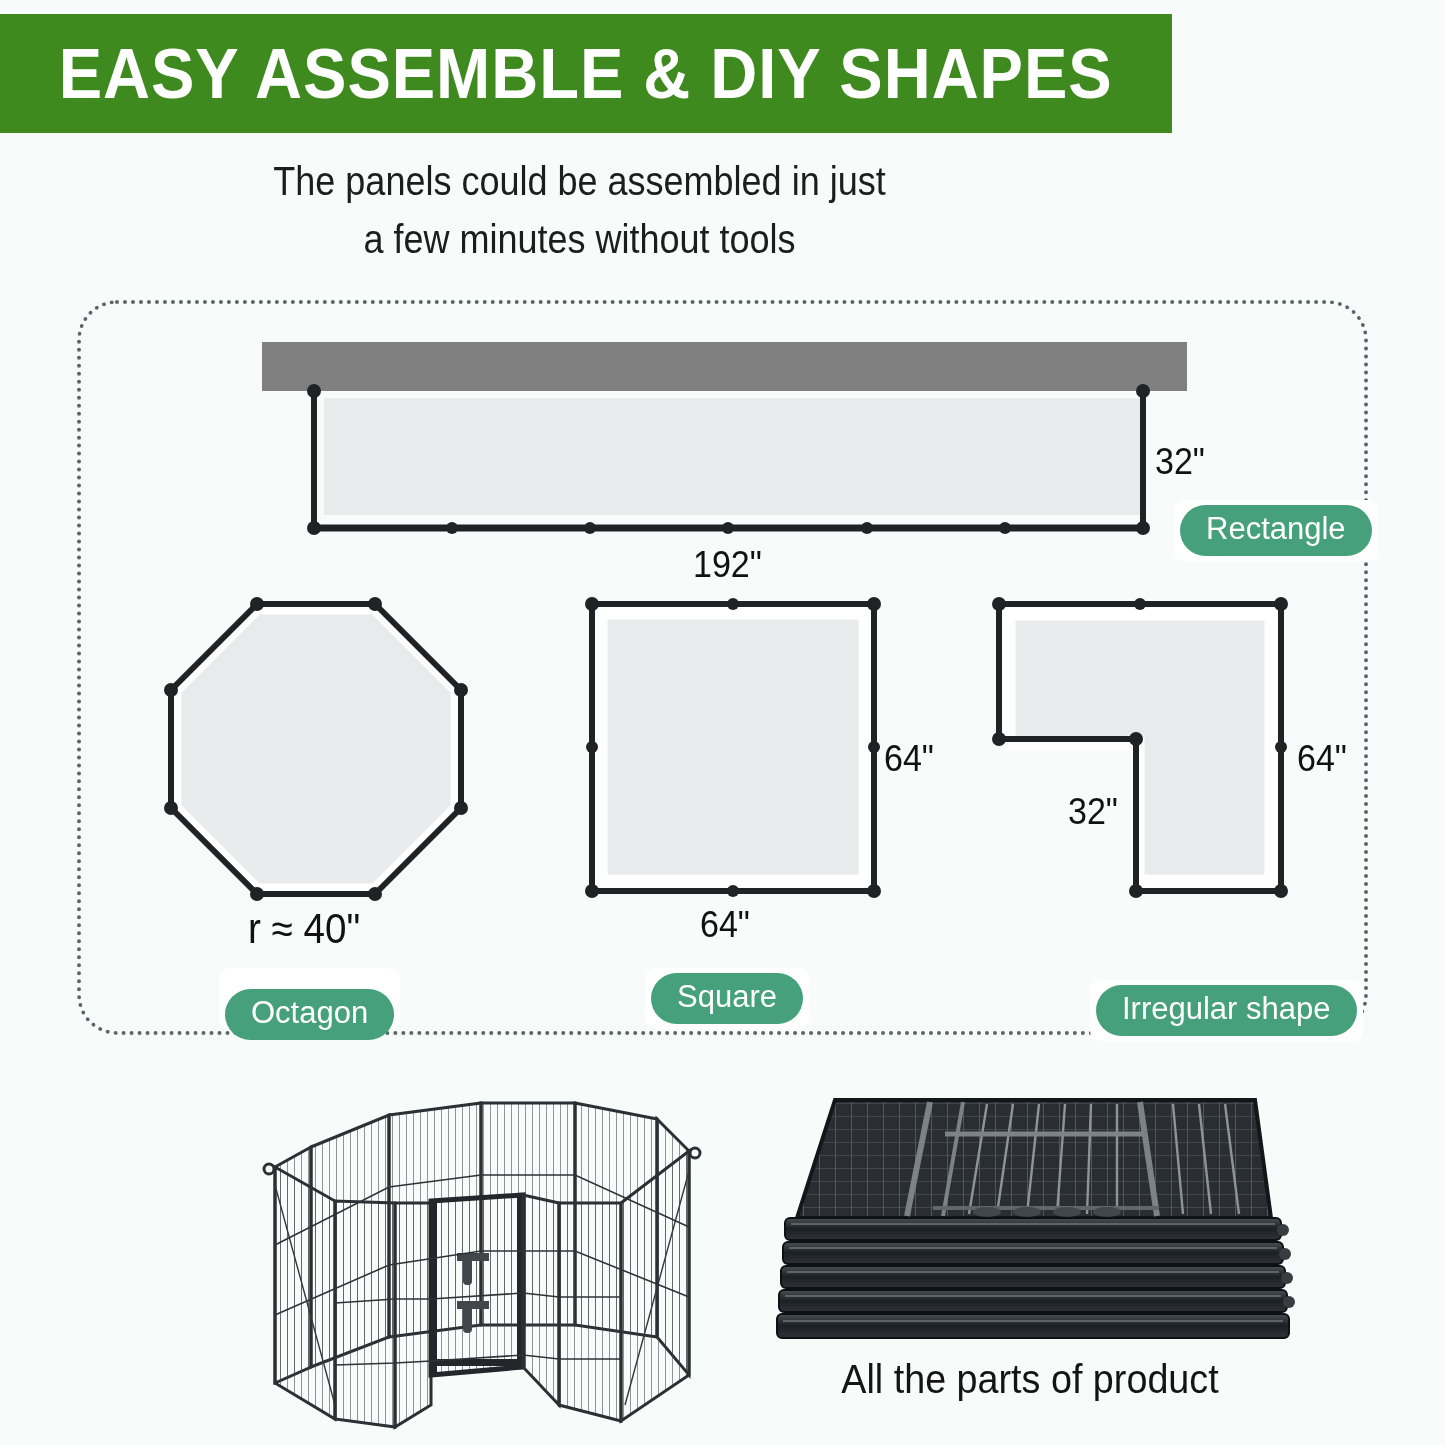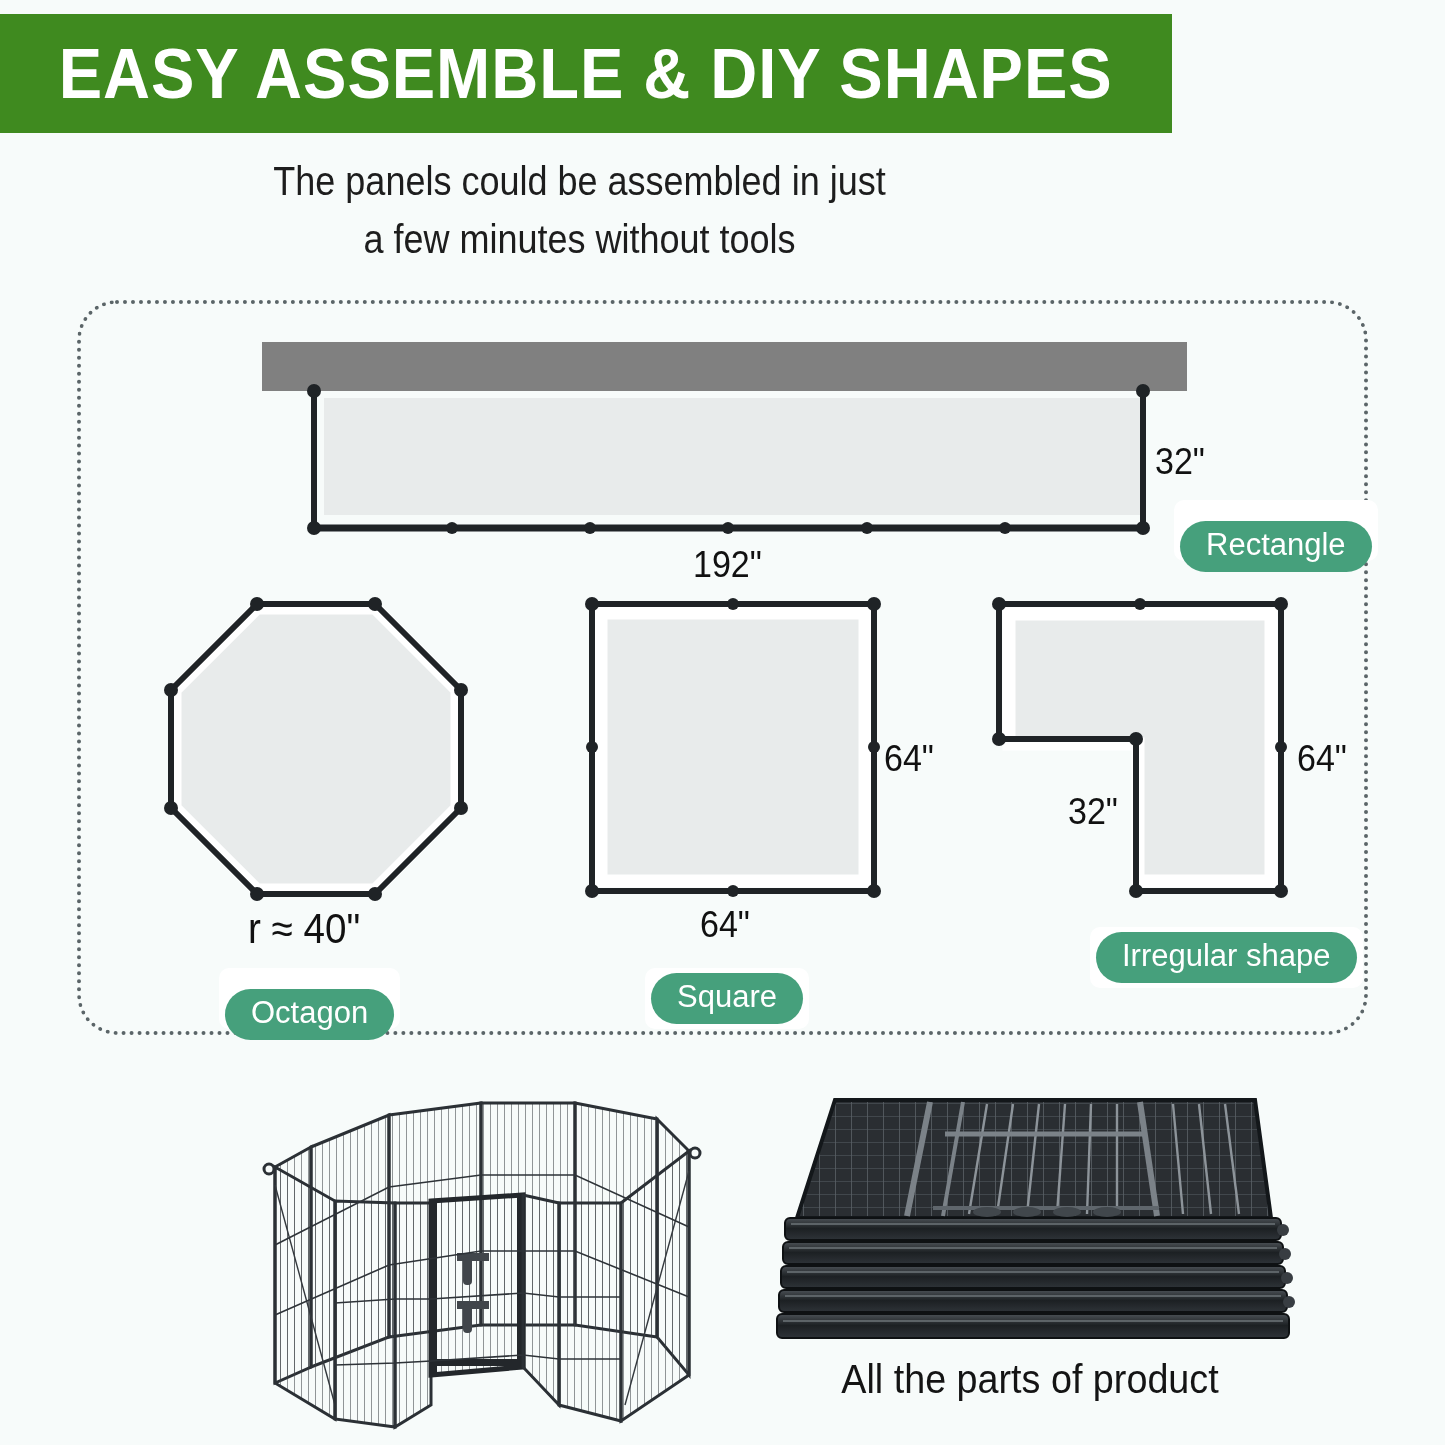--- a/index.html
+++ b/index.html
@@ -119,21 +119,21 @@
     <circle cx="328" cy="186" r="6" fill="#1f2326"></circle>
     <circle cx="466" cy="186" r="6" fill="#1f2326"></circle>
     <circle cx="605" cy="186" r="6" fill="#1f2326"></circle>
     <circle cx="743" cy="186" r="6" fill="#1f2326"></circle>
     <circle cx="881" cy="186" r="7" fill="#1f2326"></circle>
   </svg>
 </div>
 <div class="dim" style="left:1155px;top:441px;">32"</div>
 <div class="dim" style="left:693px;top:544px;">192"</div>
 <div class="pill-wrap" style="left:1174px;top:500px;">
-  <div class="pill" style="position:relative;left:0;top:16px;">Rectangle</div>
+  <div class="pill" style="position:relative;left:0;top:0;">Rectangle</div>
 </div>
 
 <div class="stage" style="left:160px;top:592px;">
   <svg width="320" height="320" viewBox="0 0 320 320">
 
     <polygon points="97,16 215,16 297,98 297,216 215,298 97,298 15,216 15,98" fill="#e8ebeb" stroke="#ffffff" stroke-width="13"></polygon>
 
     <polygon points="97,12 215,12 301,98 301,216 215,302 97,302 11,216 11,98" fill="none" stroke="#1f2326" stroke-width="6" stroke-linejoin="round"></polygon>
 
     <circle cx="97" cy="12" r="7" fill="#1f2326"></circle>
@@ -185,21 +185,21 @@
     <circle cx="286" cy="4" r="7" fill="#1f2326"></circle>
     <circle cx="286" cy="147" r="6" fill="#1f2326"></circle>
     <circle cx="286" cy="291" r="7" fill="#1f2326"></circle>
     <circle cx="141" cy="291" r="7" fill="#1f2326"></circle>
     <circle cx="141" cy="139" r="7" fill="#1f2326"></circle>
     <circle cx="4" cy="139" r="7" fill="#1f2326"></circle>
   </svg>
 </div>
 <div class="dim" style="left:1297px;top:738px;">64"</div>
 <div class="dim" style="left:1068px;top:791px;">32"</div>
-<div class="pill-wrap" style="left:1090px;top:927px;">
+<div class="pill-wrap" style="left:1090px;top:980px;">
   <div class="pill" style="position:relative;left:0;top:0;">Irregular shape</div>
 </div>
 
 <div class="photo" style="left:245px;top:1075px;">
   <svg width="470" height="360" viewBox="0 0 470 360">
     <defs>
       <pattern id="mesh" width="7" height="16" patternUnits="userSpaceOnUse">
         <rect width="7" height="16" fill="none"></rect>
         <line x1="0" y1="0" x2="0" y2="16" stroke="#3a3f44" stroke-width="1.1"></line>
       </pattern>

